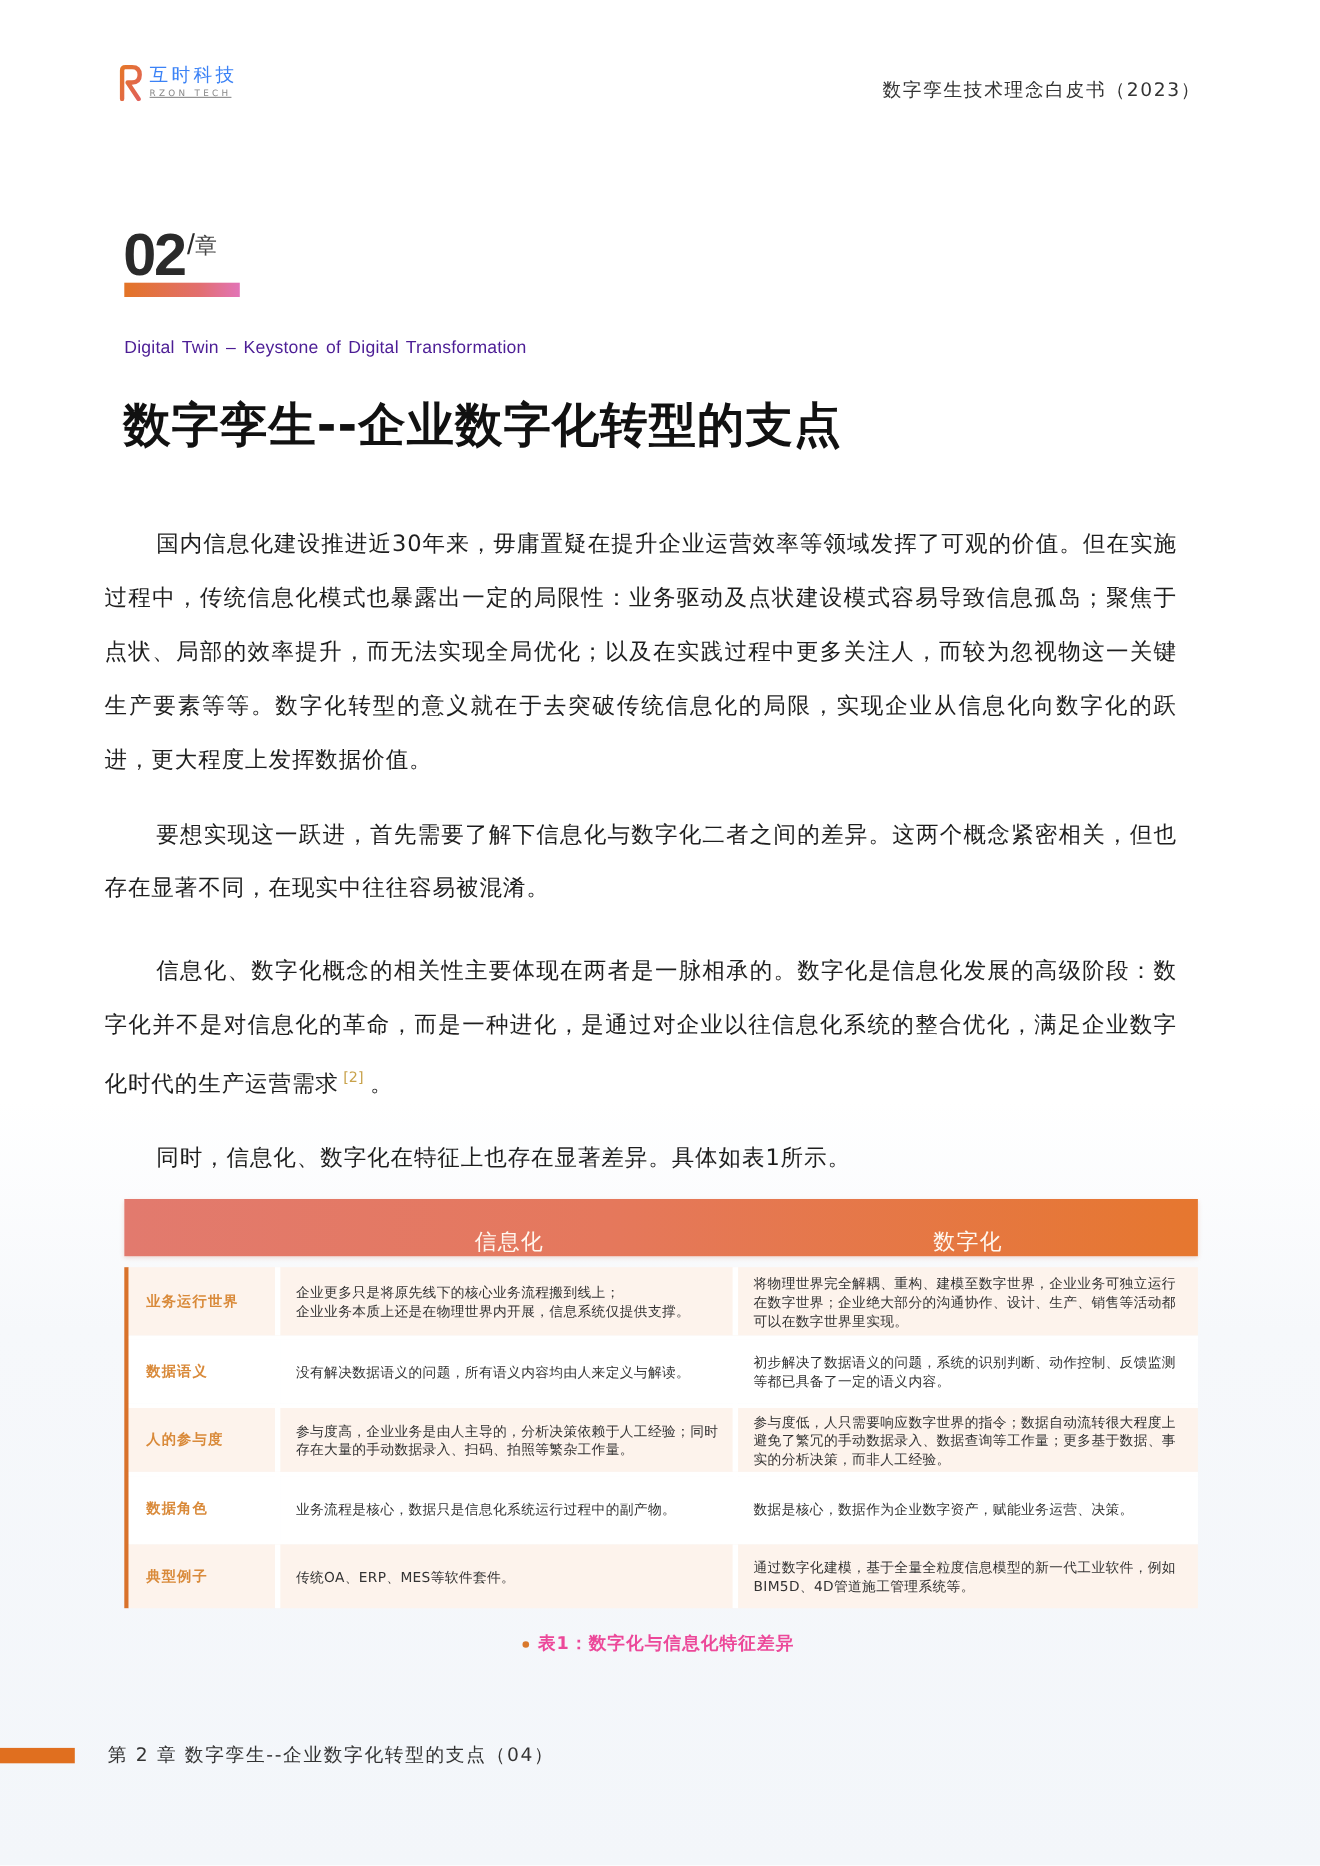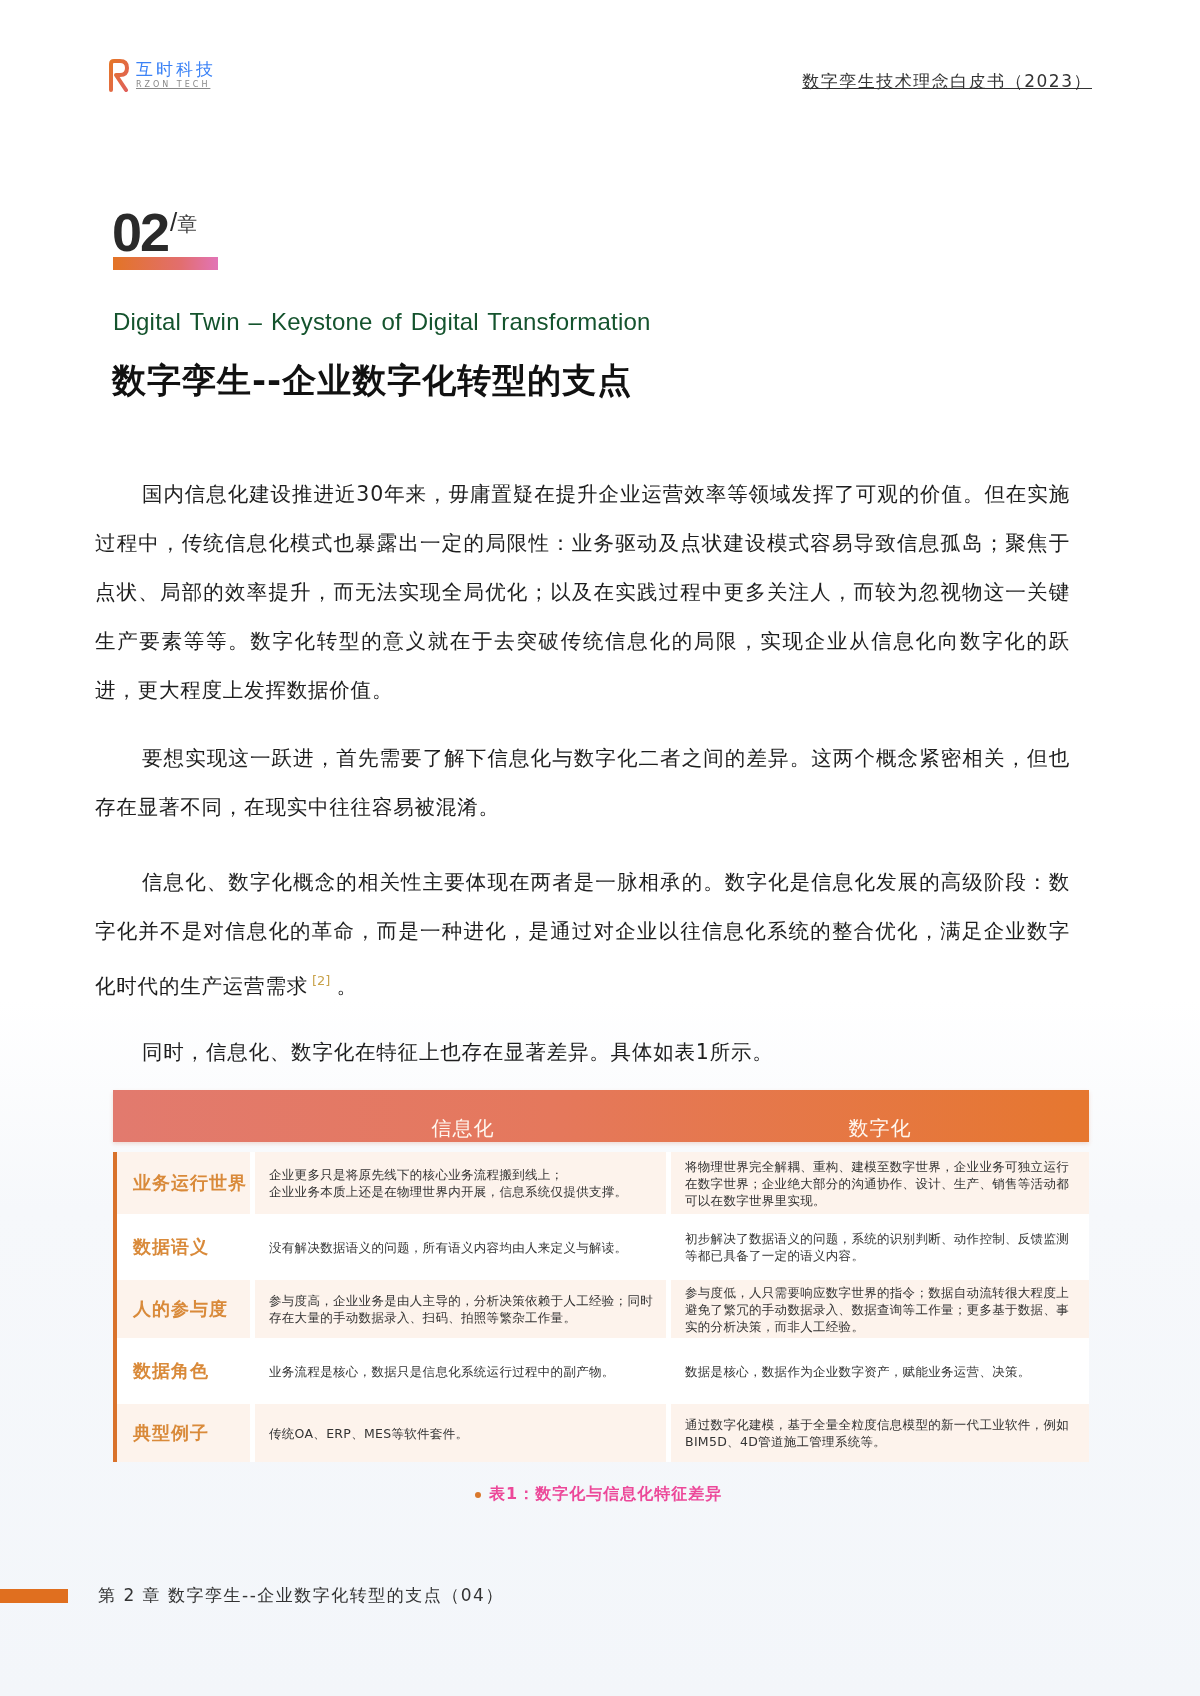--- a/index.html
+++ b/index.html
@@ -22,44 +22,44 @@
   .logo { position: absolute; left: 108px; top: 58px; display: flex; align-items: center; }
   .logo-mark {
     width: 22px; height: 34px; position: relative; margin-right: 6px;
   }
   .logo-mark svg { width: 22px; height: 34px; }
   .logo-text { display: flex; flex-direction: column; }
   .logo-cn { font-size: 17px; color: #3b82f6; letter-spacing: 3px; line-height: 20px; }
   .logo-en { font-size: 8px; color: #888; letter-spacing: 3px; line-height: 12px; text-decoration: underline; }
   .doc-title {
     position: absolute; right: 108px; top: 70px;
-    font-size: 17px; color: #333; letter-spacing: 1.5px; text-decoration: underline;
+    font-size: 17px; color: #333; letter-spacing: 1.5px;
   }
 
   
   .chapter-num {
     position: absolute; left: 112px; top: 192px;
     font-family: "Liberation Sans", sans-serif; font-weight: bold;
     font-size: 54px; color: #2a2a2a; letter-spacing: -2px; line-height: 60px;
     display: flex; align-items: flex-end;
   }
   .chapter-slash { font-size: 26px; color: #2a2a2a; font-weight: normal; margin-left: 2px; margin-bottom: 10px; letter-spacing: 0; }
   .chapter-suffix { font-size: 20px; font-weight: normal; color: #444; margin-bottom: 8px; letter-spacing: 0; }
   .chapter-bar {
     position: absolute; left: 113px; top: 257px; width: 105px; height: 13px;
     background: linear-gradient(90deg, #e37426 0%, #e26e6f 65%, #e274b7 100%);
   }
   .subtitle-en {
     position: absolute; left: 113px; top: 308px;
-    font-family: "Liberation Sans", sans-serif; font-size: 24px; color: #14532d;
+    font-family: "Liberation Sans", sans-serif; font-size: 16px; color: #4c1d95;
     letter-spacing: 0.2px; word-spacing: 2px;
   }
   .main-title {
     position: absolute; left: 112px; top: 358px;
-    font-size: 34px; font-weight: bold; color: #111; letter-spacing: 1px;
+    font-size: 43px; font-weight: bold; color: #111; letter-spacing: 1px;
   }
 
   
   .para {
     position: absolute; left: 95px; width: 975px;
     font-size: 20.5px; line-height: 49px; color: #1e1e1e;
     text-indent: 47px; text-align: justify; letter-spacing: 0.8px;
   }
   .p1 { top: 470px; }
   .p2 { top: 734px; }
@@ -76,21 +76,21 @@
     align-items: flex-end;
   }
   .th-spacer { width: 142px; }
   .th { display: flex; align-items: center; justify-content: center; color: #fff7ef; font-size: 20px; letter-spacing: 1px; }
   .th-a { width: 416px; }
   .th-b { width: 418px; }
   .tbody { margin-top: 10px; border-left: 4px solid #d9722b; }
   .trow { display: flex; height: 62px; margin-bottom: 0px; }
   .trow .cell-label {
     width: 138px; display: flex; align-items: center; padding-left: 16px;
-    font-size: 18px; font-weight: bold; color: #d98a3a; letter-spacing: 1px;
+    font-size: 13px; font-weight: bold; color: #d98a3a; letter-spacing: 1px;
     border-right: 5px solid #fff;
   }
   .trow .cell {
     font-size: 12.5px; color: #333; line-height: 17px; display: flex; align-items: center;
     padding: 0 12px 0 14px; letter-spacing: 0.3px;
   }
   .trow .cell-a { width: 416px; border-right: 5px solid #fff; }
   .trow .cell-b { width: 418px; }
   .trow.odd .cell-label, .trow.odd .cell { background: #fdf3ec; }
   .trow.even .cell-label, .trow.even .cell { background: #ffffff; }

